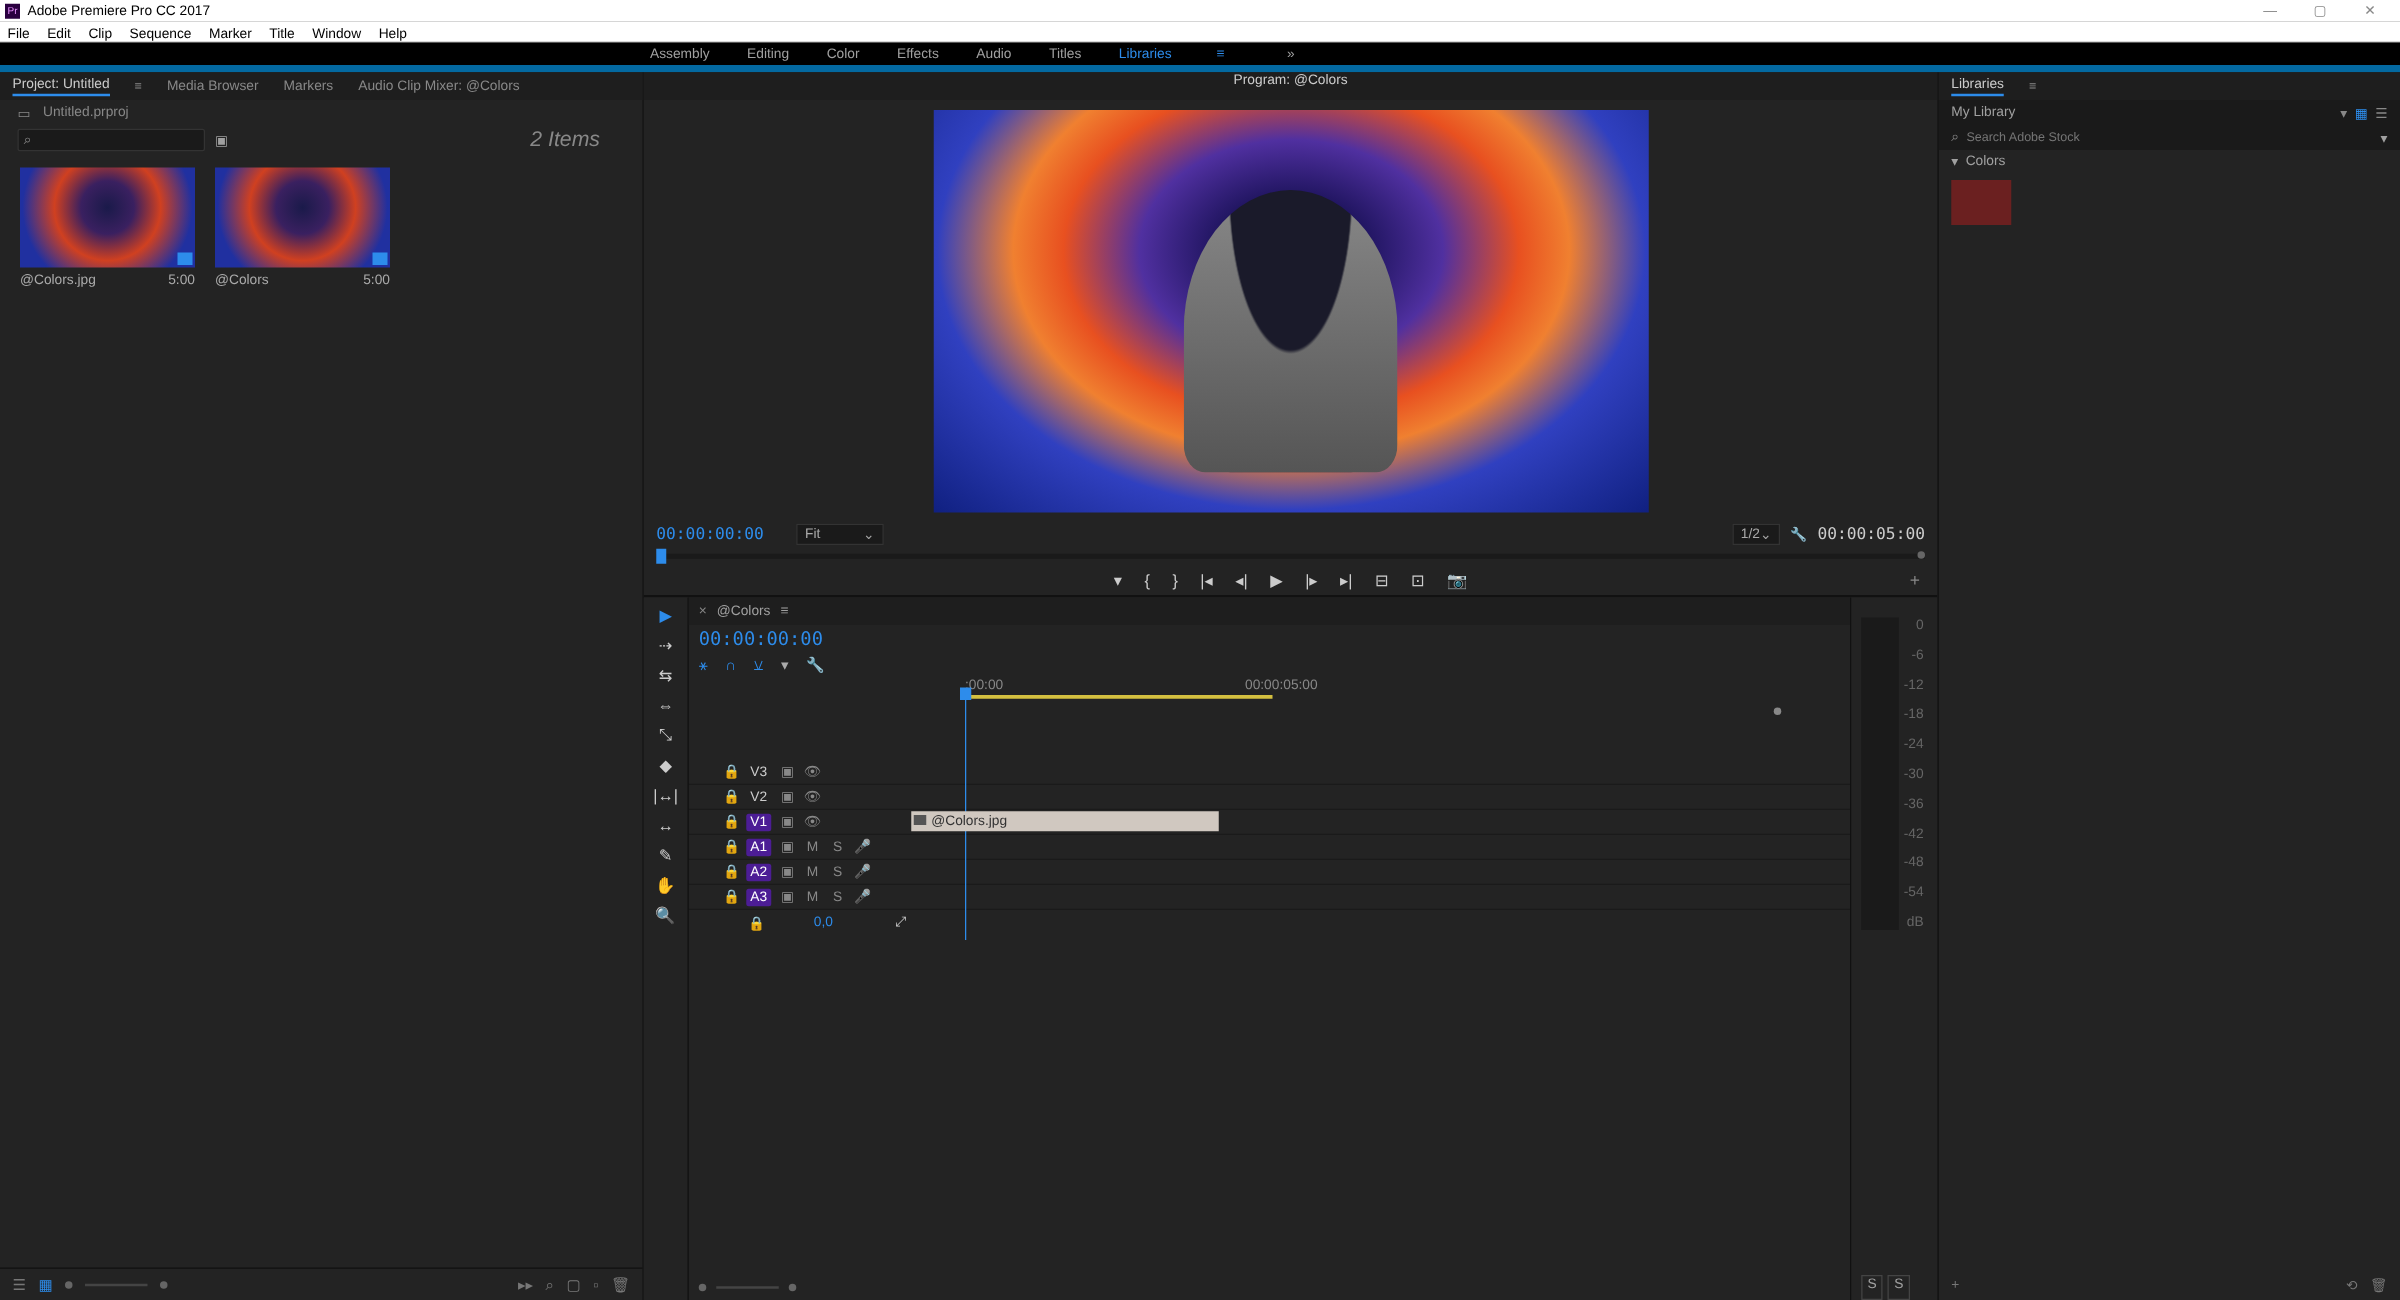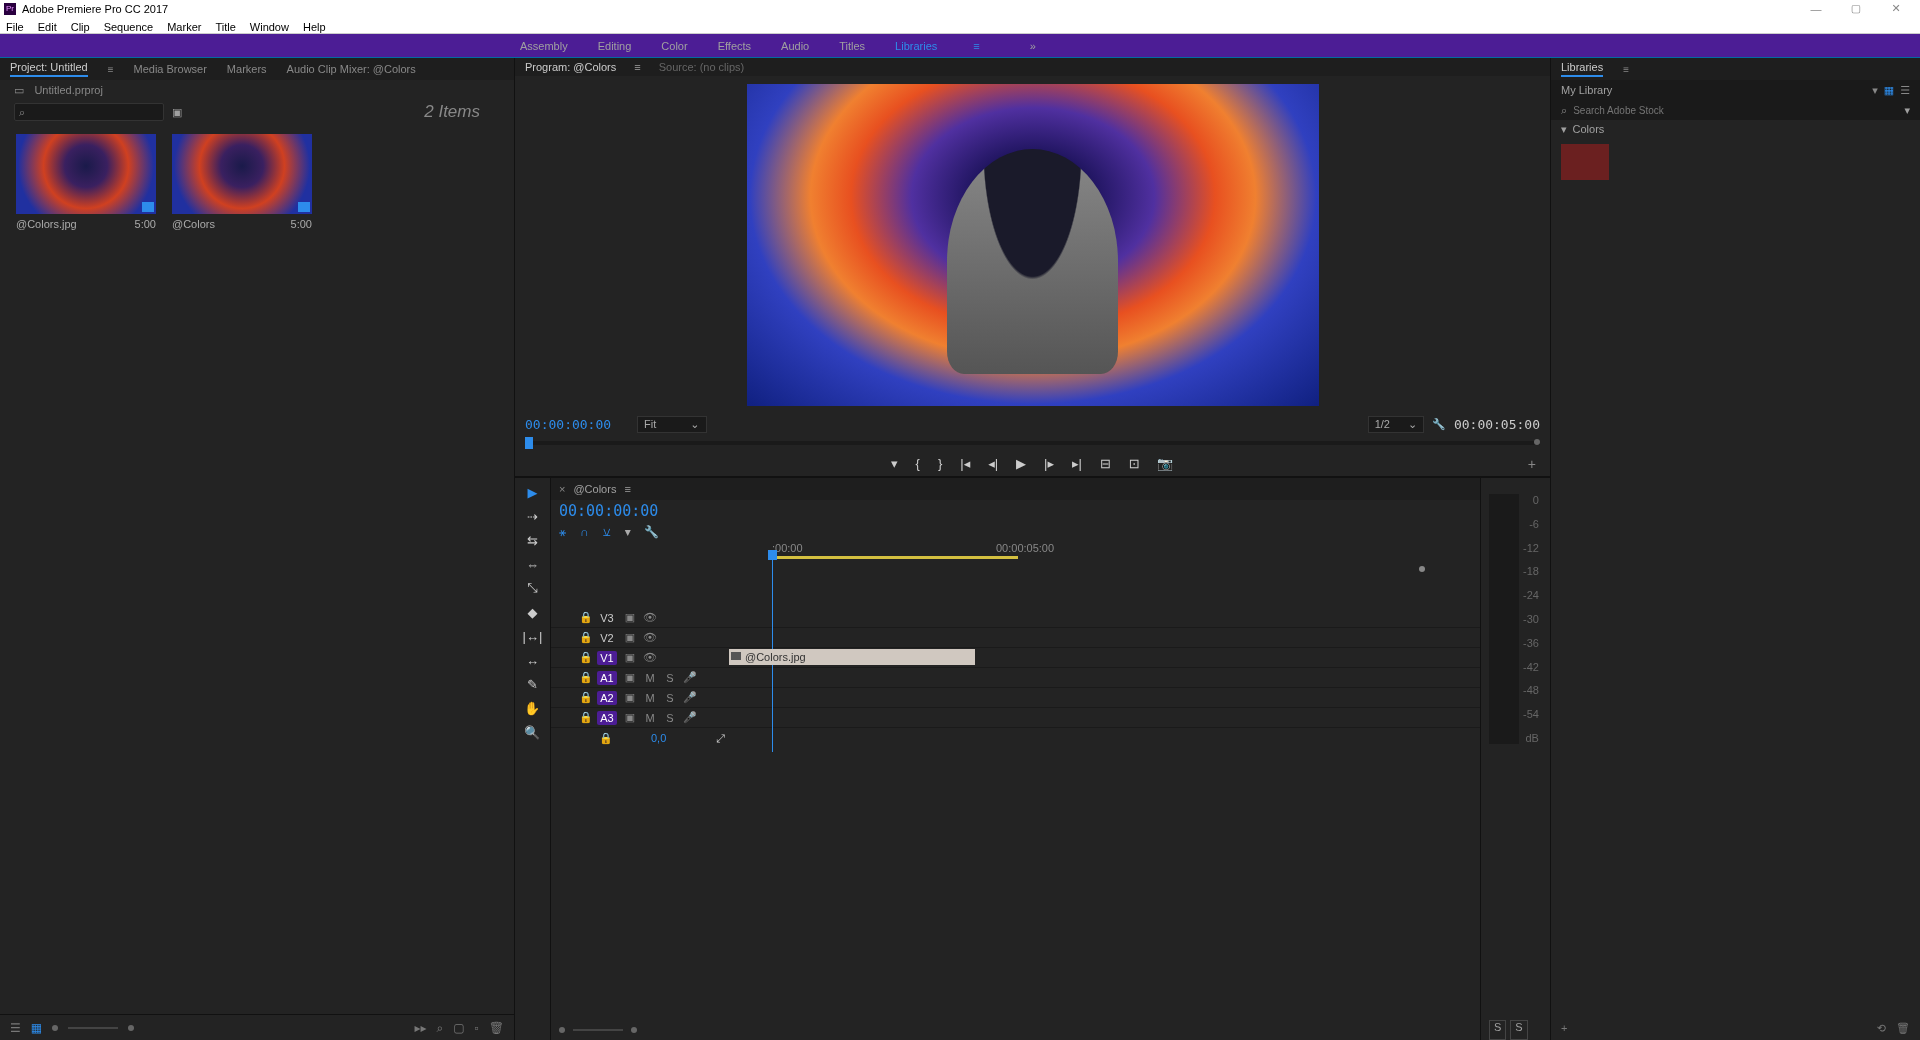--- a/index.html
+++ b/index.html
@@ -9,21 +9,21 @@
 .titlebar { height: 17px; background: #fff; display: flex; align-items: center; padding: 0 4px; color: #000; font-size: 11px; }
 .titlebar .pp-icon { width: 12px; height: 12px; background: #2a0040; margin-right: 6px; display:inline-flex;align-items:center;justify-content:center;color:#e890ff;font-size:8px;font-weight:normal;}
 .titlebar .spacer { flex: 1; }
 .titlebar .win-btn { width: 40px; text-align: center; color: #888; }
 
 
 .menubar { height: 17px; background: #fff; display: flex; align-items: flex-end; padding: 0 6px; color: #000; font-size: 11px; gap: 14px; border-bottom: 1px solid #ccc;}
 .menubar span { cursor: default; }
 
 
-.workspace-bar { height: 24px; background: #4c1d95; border-bottom: 1px solid #0369a1; display: flex; align-items: center; padding-left: 520px; gap: 30px; font-size: 11px; }
+.workspace-bar { height: 24px; background: #000000; border-bottom: 6px solid #0369a1; display: flex; align-items: center; padding-left: 520px; gap: 30px; font-size: 11px; }
 .workspace-bar span { color: #a0a0a0; }
 .workspace-bar span.active { color: #2d8ceb; }
 .workspace-bar .ws-menu { margin-left: 6px; color: #2d8ceb; }
 .workspace-bar .chev { margin-left: 20px; color: #a0a0a0; }
 
 
 .main { display: flex; height: calc(1040px - 17px - 17px - 24px); background: #1a1a1a; }
 .left-col { width: 515px; background: #232323; display: flex; flex-direction: column; border-right: 1px solid #111;}
 .center-col { flex: 1; display: flex; flex-direction: column; }
 .right-col { width: 370px; background: #232323; border-left: 1px solid #111; display:flex; flex-direction:column;}
@@ -46,31 +46,31 @@
 .thumb-badge { position: absolute; bottom: 2px; right: 2px; width: 12px; height: 10px; background: #2d8ceb; }
 .thumb-label-row { display: flex; justify-content: space-between; font-size: 10px; color: #aaa; padding-top: 4px;}
 .project-footer { height: 26px; margin-top: auto; display: flex; align-items: center; padding: 0 10px; gap: 10px; border-top: 1px solid #111;}
 .project-footer .foot-icon { color: #777; font-size: 12px; }
 .project-footer .foot-icon.active { color: #2d8ceb; }
 .project-footer .spacer { flex: 1; }
 .slider-dot{width:6px;height:6px;border-radius:50%;background:#666;}
 
 
 .program-area { height: 420px; background: #232323; display: flex; flex-direction: column; border-bottom: 2px solid #111;}
-.program-tabs { height: 22px; display: flex; align-items: center; gap: 18px; padding: 0 10px; font-size: 11px; background:#1e1e1e;}
+.program-tabs { height: 22px; display: flex; align-items: center; gap: 18px; padding: 0 10px; font-size: 11px; background:#1e1e1e;flex-direction:column;}
 .program-tabs .tab { color: #ccc; }
 .program-tabs .src { color: #666; }
 .monitor-wrap { flex: 1; display: flex; justify-content: center; padding: 8px 0;}
 .monitor { width: 572px; height: 322px; background: radial-gradient(ellipse at 50% 35%, #0a0a30 0%, #201560 15%, #5030a0 30%, #e85020 45%, #f08030 55%, #3040c0 70%, #102080 100%); position: relative;}
 .astronaut { position: absolute; top: 20%; left: 35%; width: 30%; height: 70%; background: radial-gradient(ellipse at top, #1a1a2a 40%, transparent 41%), linear-gradient(#888, #555); border-radius: 50% 50% 10% 10%;}
 .monitor-controls { height: 24px; display: flex; align-items: center; padding: 0 10px; gap: 8px;}
 .tc-blue { color: #2d8ceb; font-size: 13px; font-family: monospace;}
 .fit-dd { background: #1a1a1a; border: 1px solid #333; padding: 1px 6px; font-size: 10px; color: #aaa; display:flex;align-items:center;gap:34px;}
 .monitor-controls .spacer { flex: 1; }
-.half-dd { background: #1a1a1a; border: 1px solid #333; padding: 1px 6px; font-size: 10px; color: #aaa; display:flex;align-items:center;gap:18px;}
+.half-dd { background: #1a1a1a; border: 1px solid #333; padding: 1px 6px; font-size: 10px; color: #aaa; display:flex;align-items:center;}
 .wrench { color: #ccc; }
 .tc-white { color: #ccc; font-size: 13px; font-family: monospace;}
 .scrub-bar { height: 20px; padding: 0 10px; display:flex;align-items:center;}
 .scrub-track { flex:1; height:4px; background:#1a1a1a; position:relative;}
 .scrub-head { position:absolute; left:0; top:-4px; width:8px; height:12px; background:#2d8ceb;}
 .scrub-end { position:absolute; right:0; top:-2px; width:6px;height:6px;border-radius:50%;background:#666;}
 .transport { height: 30px; display: flex; align-items: center; justify-content: center; gap: 18px; position:relative;}
 .transport .t-btn { color: #ccc; font-size: 13px; }
 .transport .plus-btn { position: absolute; right: 14px; color: #888; font-size: 14px;}
 

